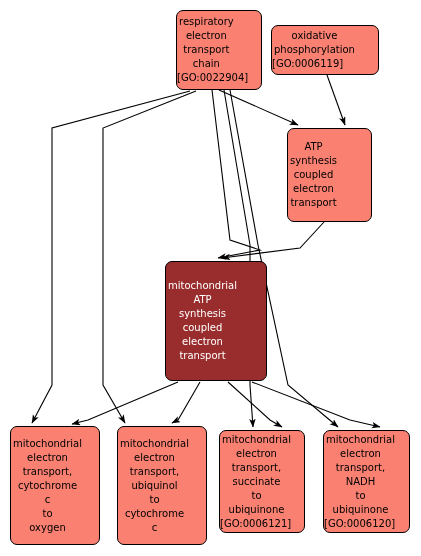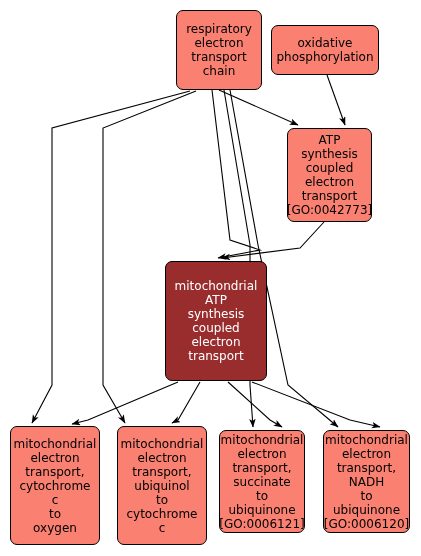--- a/index.html
+++ b/index.html
@@ -25,24 +25,24 @@
     height: 556px;
     pointer-events: none;
   }
   .node {
     position: absolute;
     box-sizing: border-box;
     border: 1px solid #000000;
     border-radius: 7px;
     display: flex;
     flex-direction: column;
-    align-items: center;
+    align-items: flex-start;
     justify-content: center;
     text-align: center;
-    font-size: 12px;
+    font-size: 10px;
     line-height: 14px;
     overflow: hidden;
     z-index: 2;
   }
   .node.normal {
     background: #fa8072;
     color: #000000;
   }
   .node.selected {
     background: #992d2d;
@@ -80,32 +80,33 @@
         <polyline points="228,382 270,420 282,427" fill="none" stroke="#000000" stroke-width="1.1" marker-end="url(#arrow)"></polyline>
         <polyline points="252,382 350,420 380,427" fill="none" stroke="#000000" stroke-width="1.1" marker-end="url(#arrow)"></polyline>
       </g>
   </svg>
   <div id="node-layer">
       <div class="node normal" title="GO:0022904" style="left: 176px; top: 10px; width: 86px; height: 80px;">
         <div class="label">respiratory
 electron
 transport
 chain</div>
+        <div class="goid">[GO:0022904]</div>
       </div>
       <div class="node normal" title="GO:0006119" style="left: 271px; top: 25px; width: 108px; height: 50px;">
         <div class="label">oxidative
 phosphorylation</div>
+        <div class="goid">[GO:0006119]</div>
       </div>
       <div class="node normal" title="GO:0042773" style="left: 287px; top: 128px; width: 85px; height: 94px;">
         <div class="label">ATP
 synthesis
 coupled
 electron
 transport</div>
-        <div class="goid">[GO:0042773]</div>
       </div>
       <div class="node selected" title="GO:0042775" style="left: 165px; top: 261px; width: 102px; height: 120px;">
         <div class="label">mitochondrial
 ATP
 synthesis
 coupled
 electron
 transport</div>
       </div>
       <div class="node normal" title="GO:0006123" style="left: 10px; top: 426px; width: 90px; height: 119px;">

